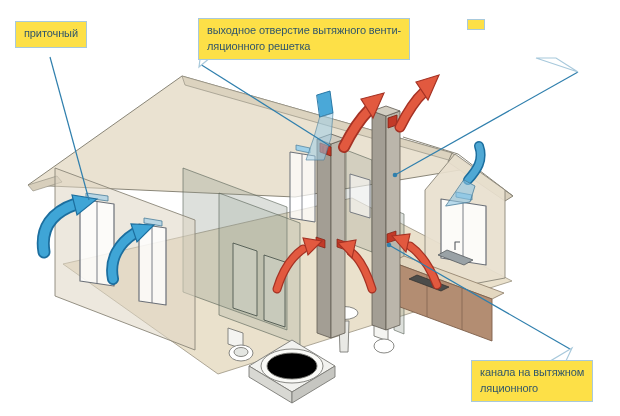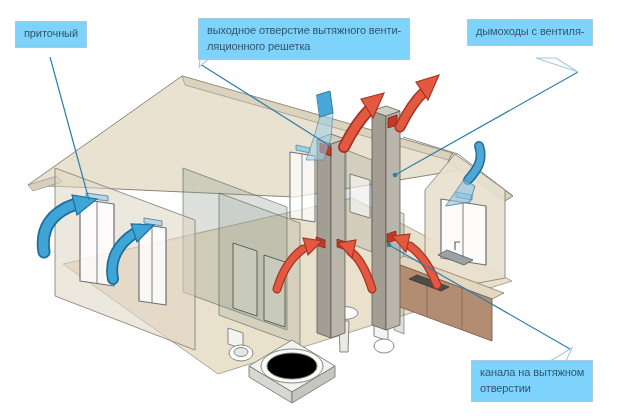--- a/index.html
+++ b/index.html
@@ -2,21 +2,21 @@
 <html><head>
 <meta charset="utf-8">
 <style>
   html,body{margin:0;padding:0;background:#fff;}
   .stage{
     position:relative;width:620px;height:416px;background:#ffffff;
     font-family:"Liberation Sans",sans-serif;overflow:hidden;
   }
   .stage svg{position:absolute;left:0;top:0;}
   .callout{
-    position:absolute;background:#7dd3fc;border:1.4px solid #a8c9dc;
+    position:absolute;background:#fde047;border:1.4px solid #a8c9dc;
     color:#31566a;font-size:11px;line-height:15.5px;padding:4px 8px 5px 8px;
     white-space:nowrap;letter-spacing:-0.1px;
   }
   .callout div{white-space:nowrap;}
   #c1{left:15px;top:21px;}
   #c2{left:198px;top:18px;}
   #c3{left:467px;top:19px;}
   #c4{left:471px;top:360px;}
 </style>
 </head>
@@ -208,21 +208,20 @@
   <div class="callout" id="c1">
     <div>приточный</div>
   </div>
 
   <div class="callout" id="c2">
     <div>выходное отверстие вытяжного венти-</div>
     <div>ляционного решетка</div>
   </div>
 
   <div class="callout" id="c3">
-    <div>дымоходы с вентиля-</div>
   </div>
 
   <div class="callout" id="c4">
     <div>канала на вытяжном</div>
-    <div>отверстии</div>
+    <div>ляционного</div>
   </div>
 
 </div>
 
 </body></html>

